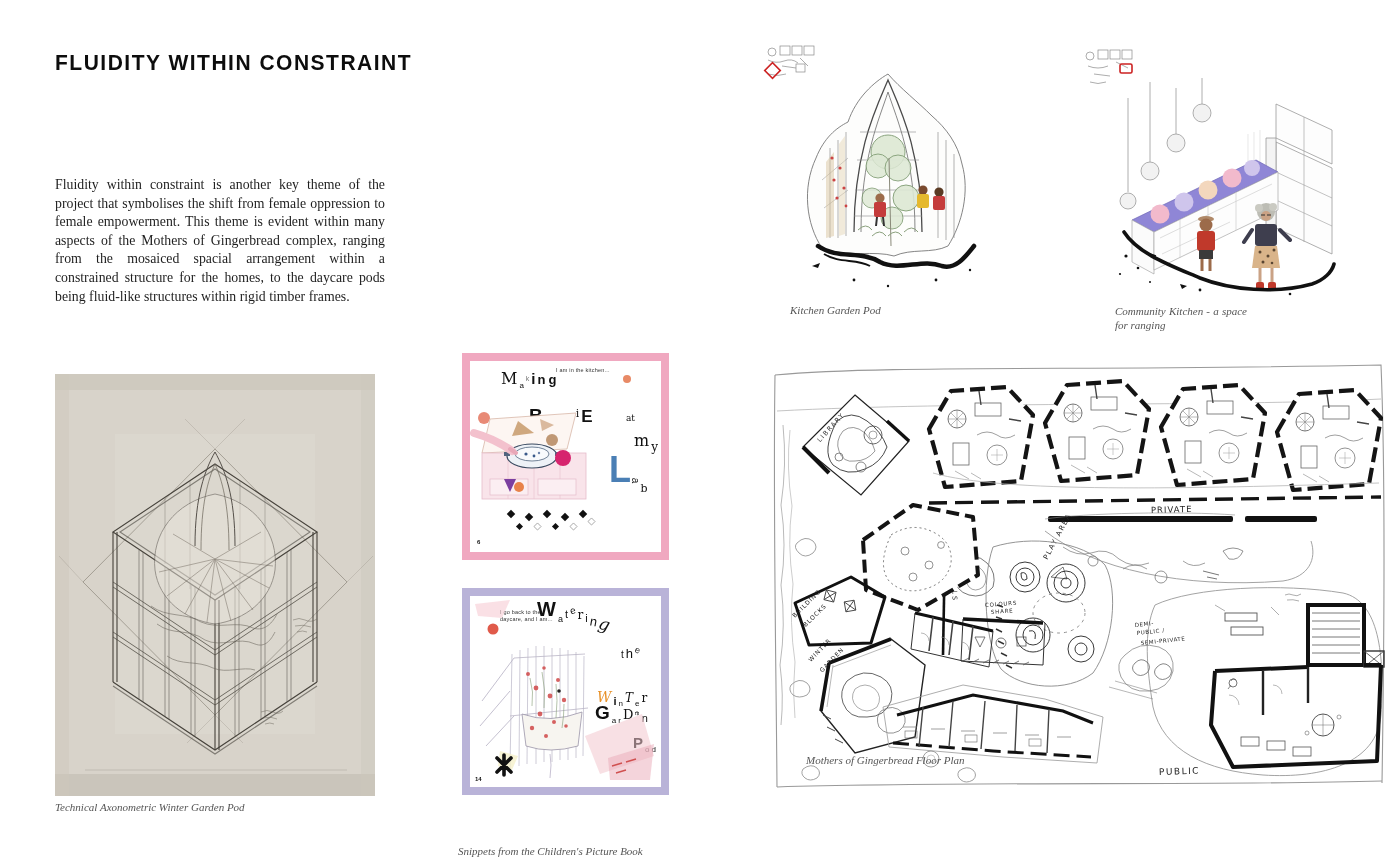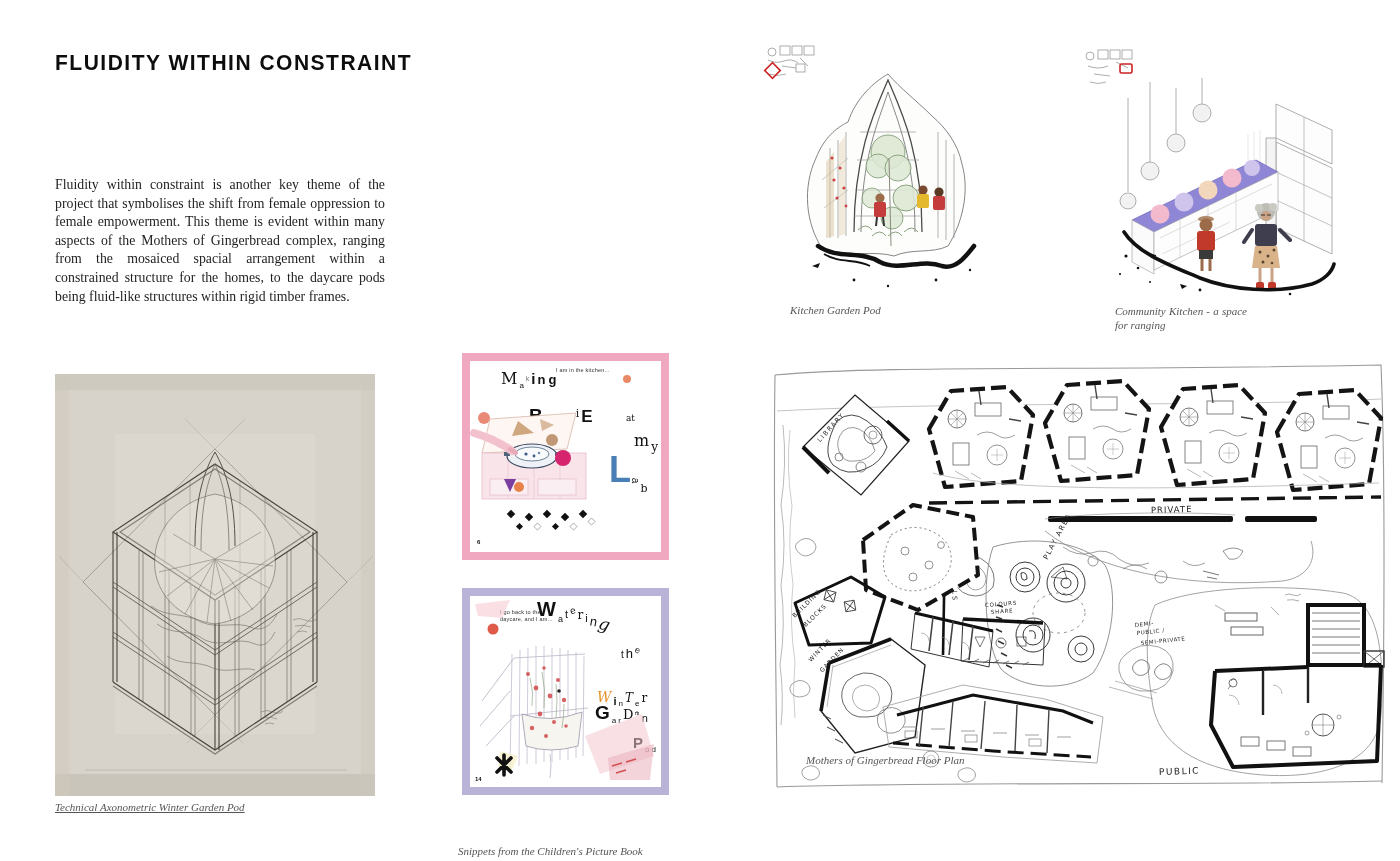--- a/index.html
+++ b/index.html
@@ -14,21 +14,21 @@
 
   
   #intro{left:55px;top:176px;width:330px;font-size:13.8px;line-height:18.6px;
          text-align:justify;color:#1e1e1e;}
 
   
   .caption{font-style:italic;font-size:11px;color:#555;font-family:"Liberation Serif",serif;}
 
   
   #fig-technical{left:55px;top:374px;width:320px;height:422px;}
-  #cap-technical{left:55px;top:801px;text-decoration:underline;}
+  #cap-technical{left:55px;top:801px;}
 
   .book-frame{width:191px;height:191px;background:#ffffff;position:absolute;}
   #book1{left:462px;top:353px;border:8px solid #f0a8c0;}
   #book2{left:462px;top:588px;border:8px solid #b9b3d8;}
   #cap-book{left:458px;top:845px;}
 
   #fig-winterpod{left:760px;top:40px;width:252px;height:258px;}
   #cap-winterpod{left:790px;top:304px;}
 
   #fig-kitchen{left:1080px;top:42px;width:262px;height:258px;}

